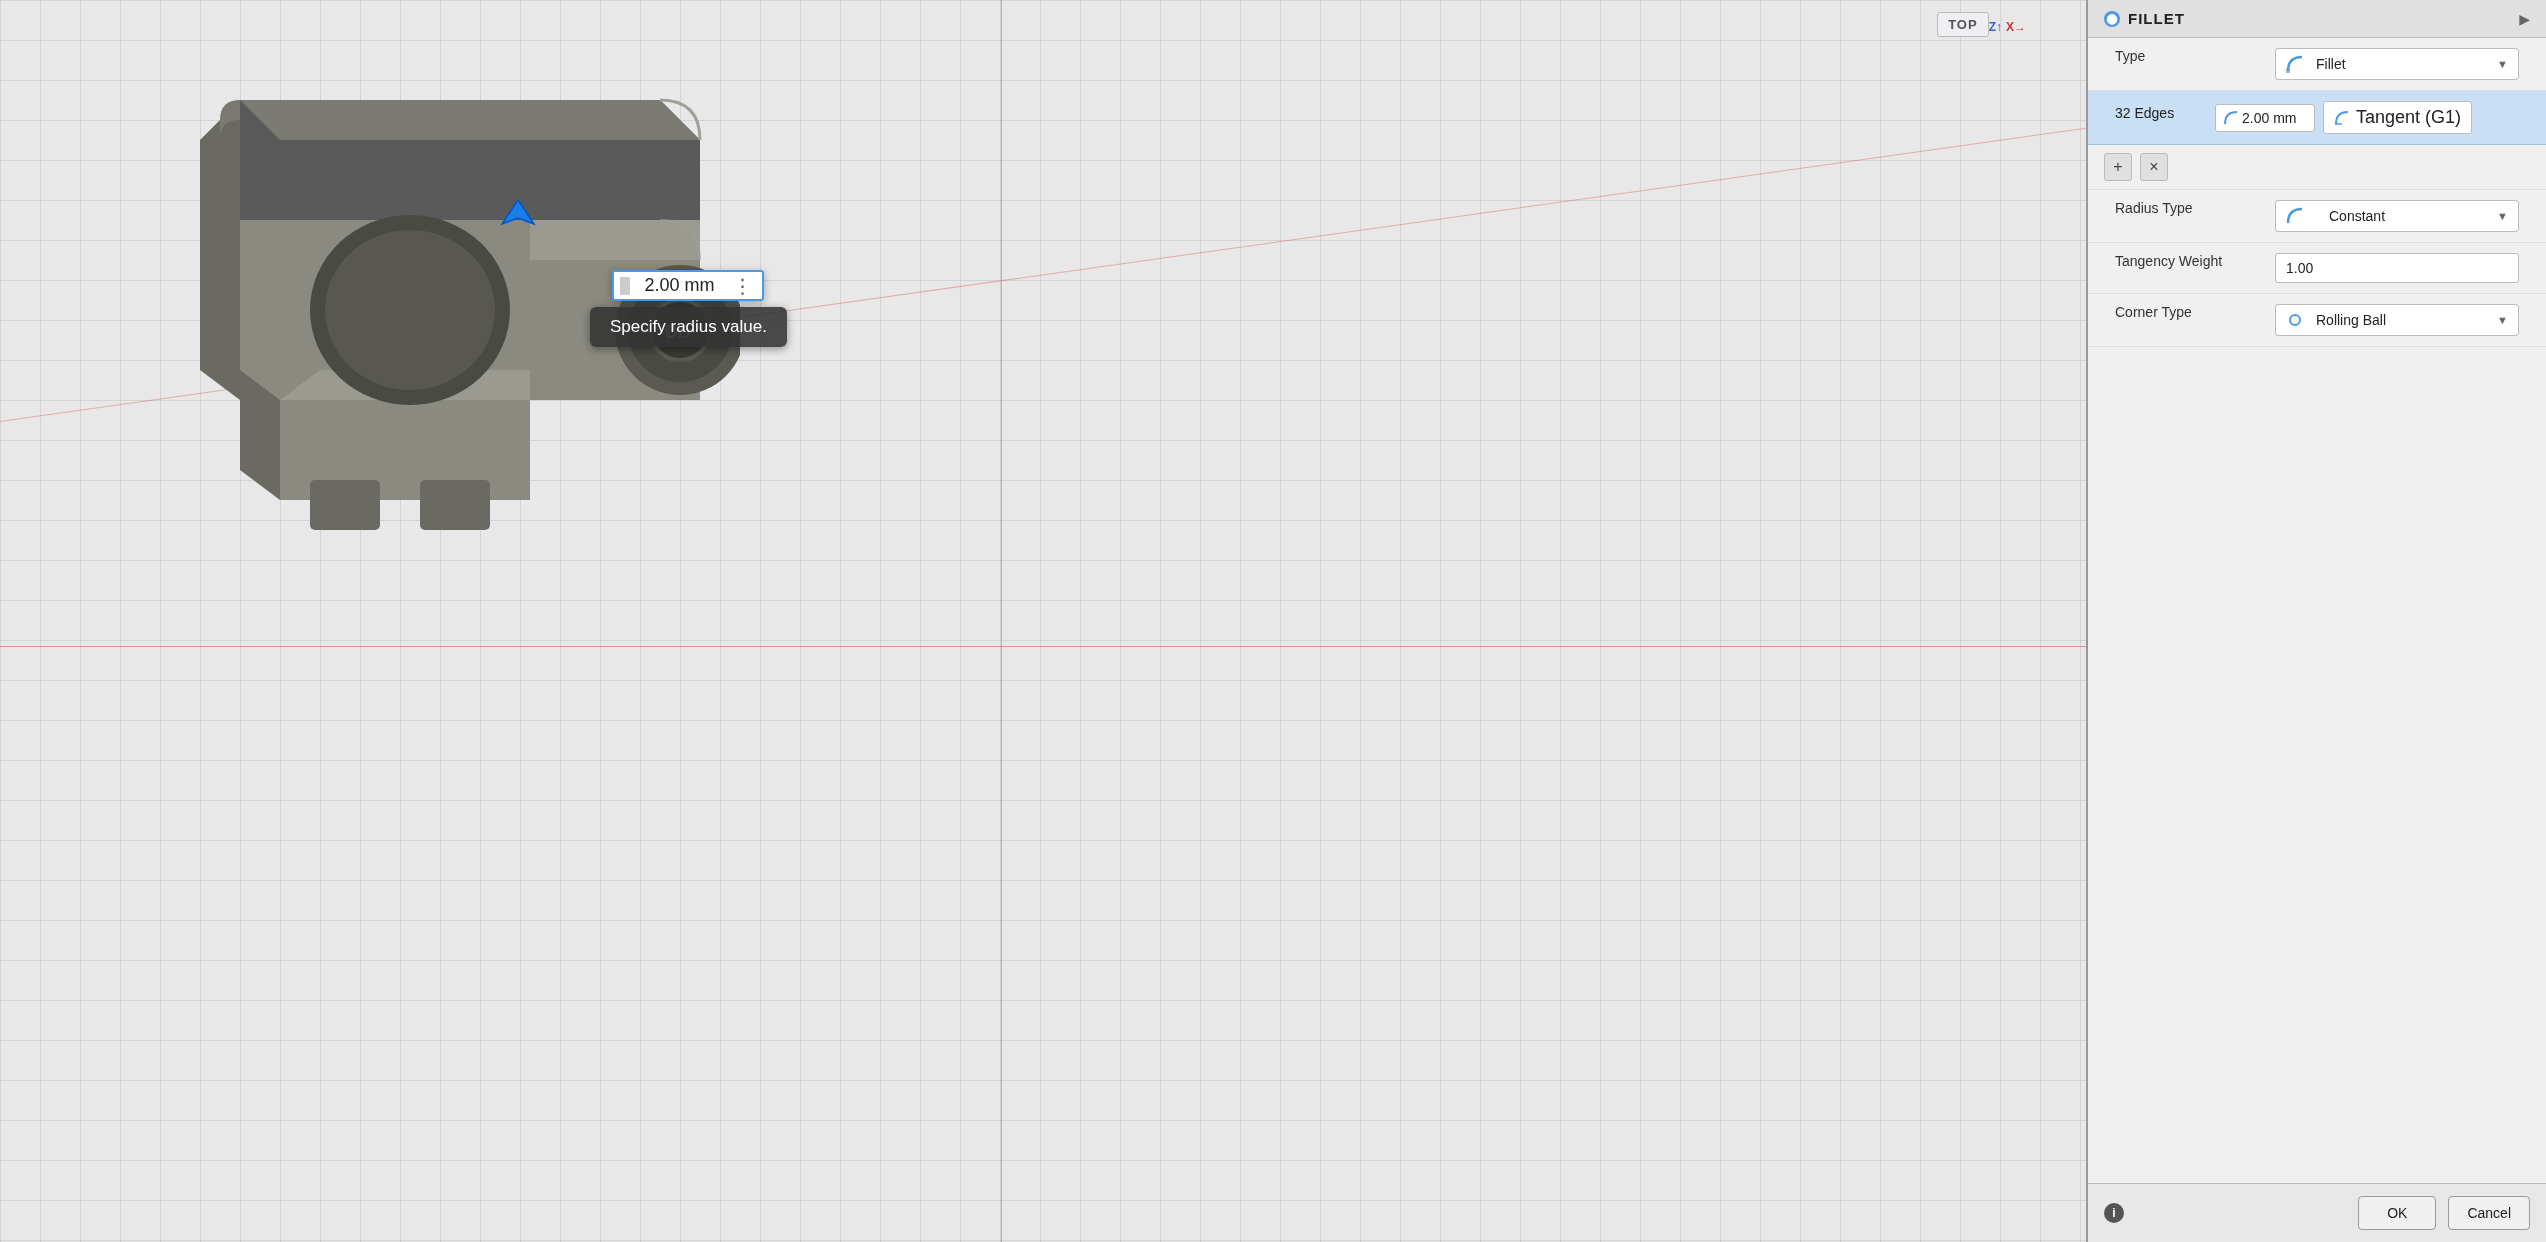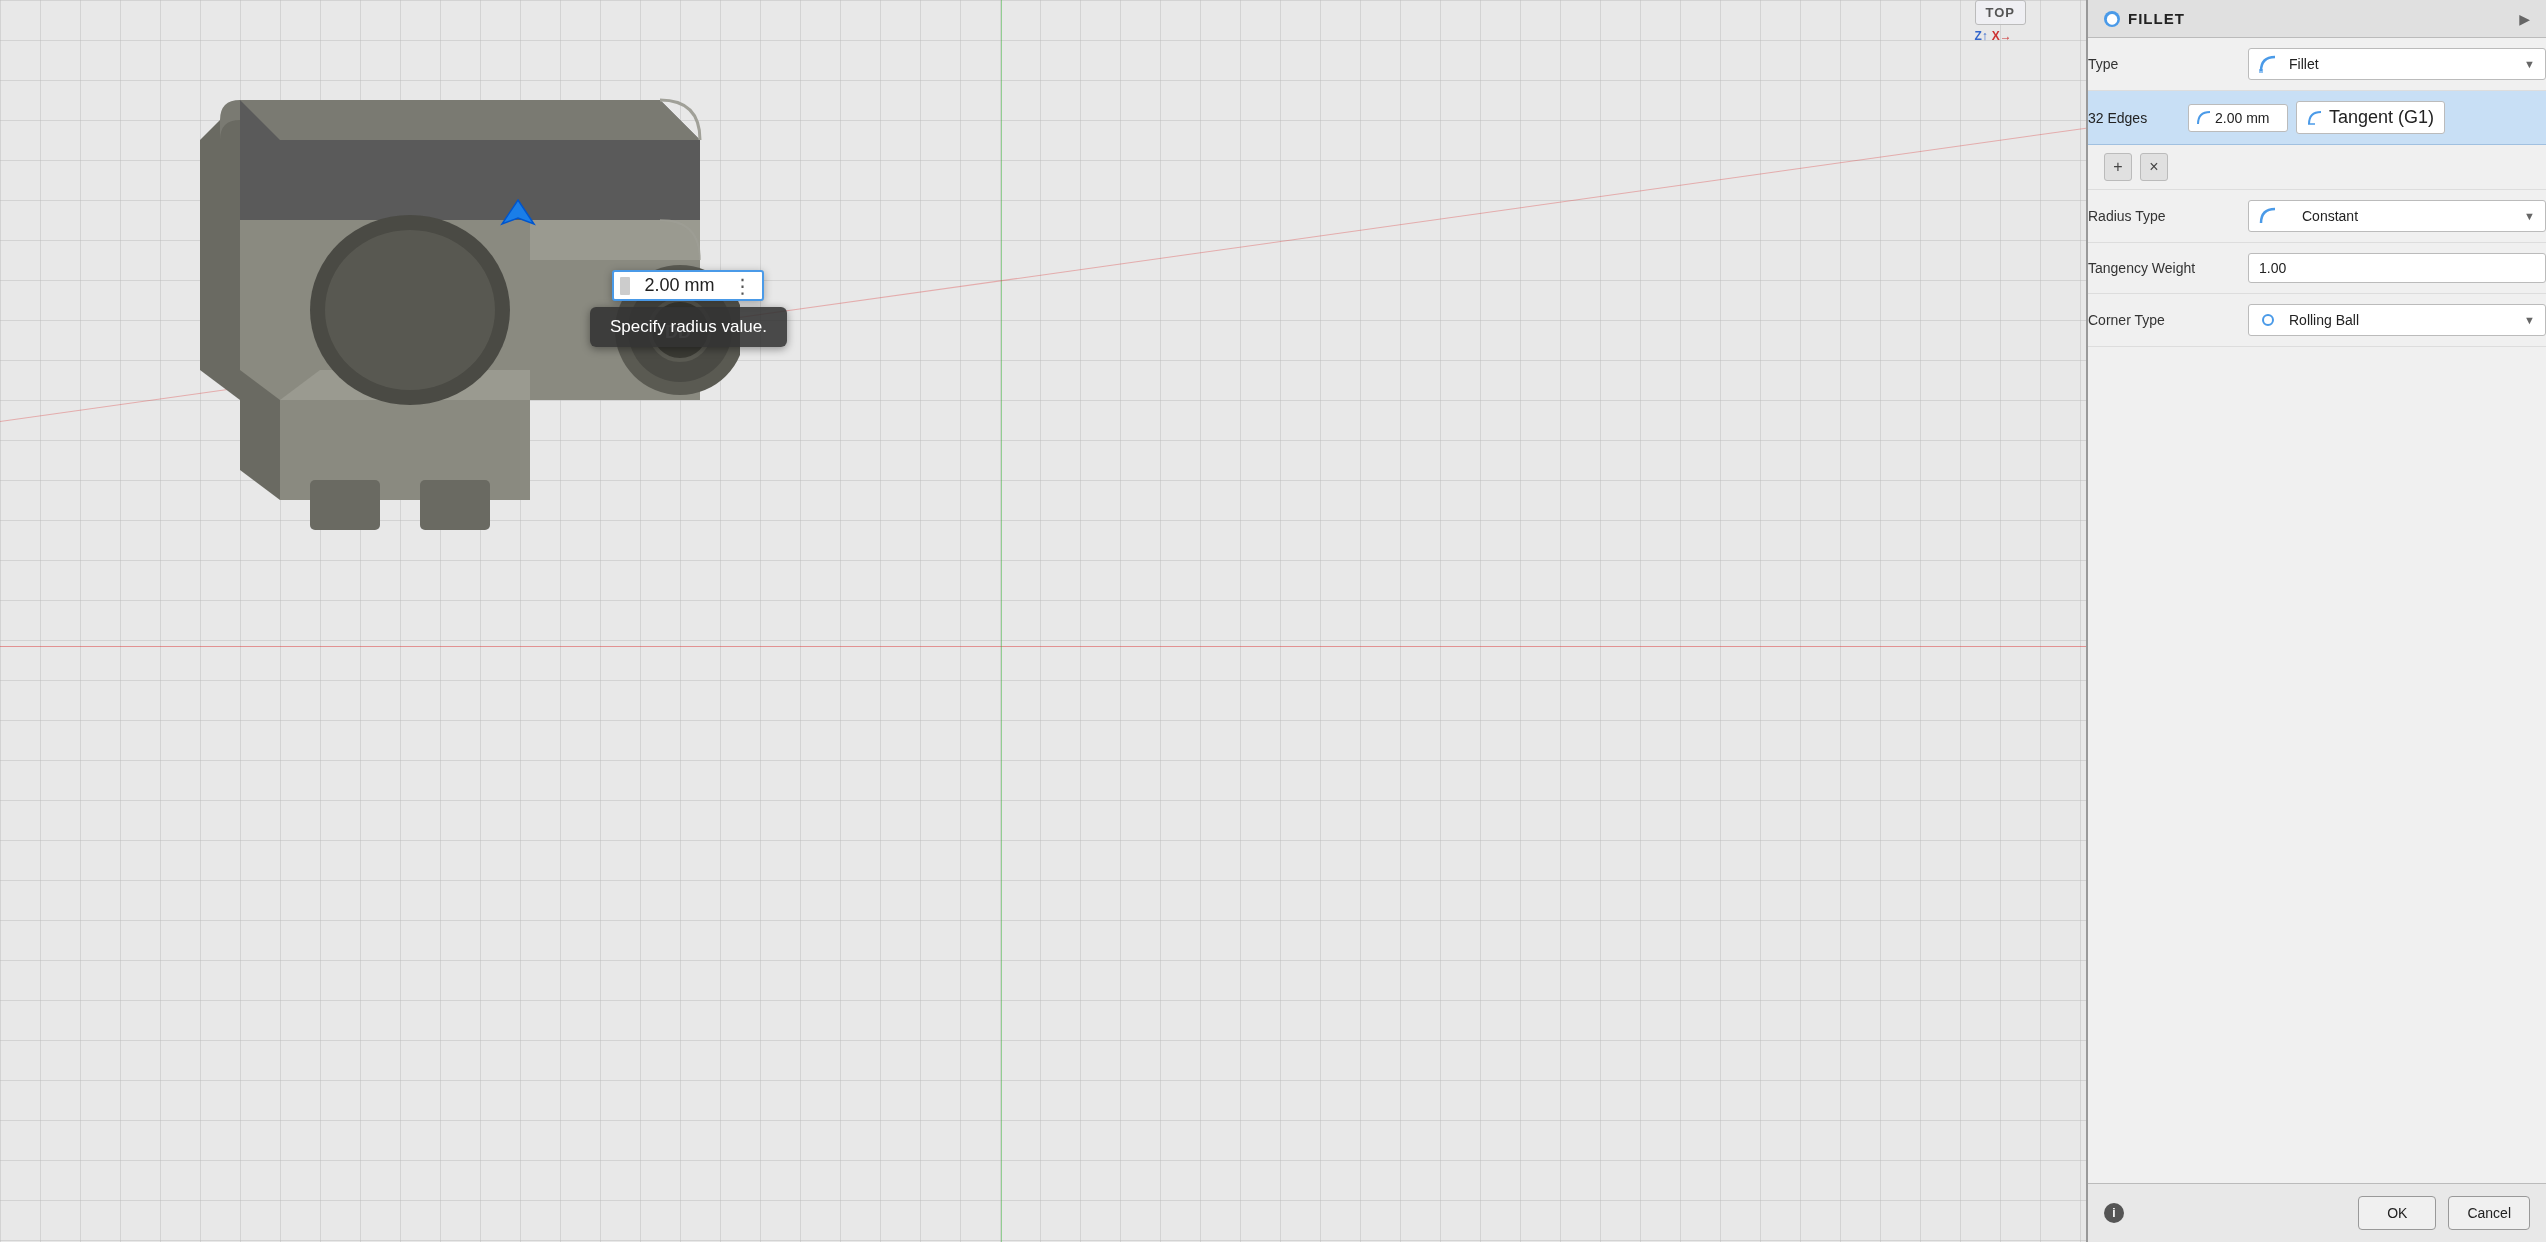--- a/index.html
+++ b/index.html
@@ -128,24 +128,25 @@
       position: absolute;
       left: 498px;
       top: 196px;
       width: 40px;
       height: 40px;
     }
 
     
     .view-cube {
       position: absolute;
-      top: 0;
+      top: 12px;
       right: 60px;
       display: flex;
-      flex-direction: column;
+      flex-direction: row;
+      align-items: center;
     }
     .view-cube-face {
       background: rgba(240,240,245,0.85);
       border: 1px solid #bbb;
       color: #555;
       font-size: 13px;
       font-weight: bold;
       padding: 4px 10px;
       border-radius: 3px;
       letter-spacing: 1px;
@@ -206,22 +207,22 @@
     }
 
     .panel-content {
       flex: 1;
       padding: 0;
       overflow-y: auto;
     }
 
     .panel-row {
       display: flex;
-      align-items: center;
-      padding: 10px 0;
+      align-items: flex-start;
+      padding: 10px 27px;
       border-bottom: 1px solid #ddd;
       min-height: 44px;
     }
 
     .panel-row-label {
       color: #333;
       font-size: 14px;
       min-width: 160px;
       flex-shrink: 0;
     }

